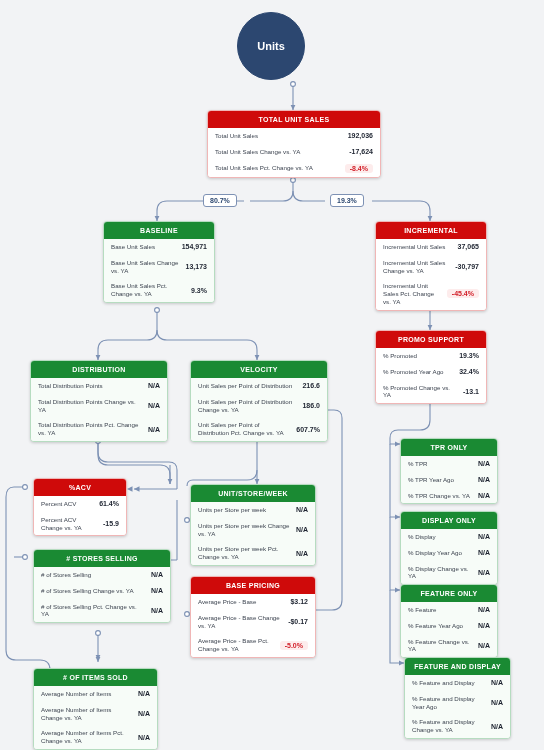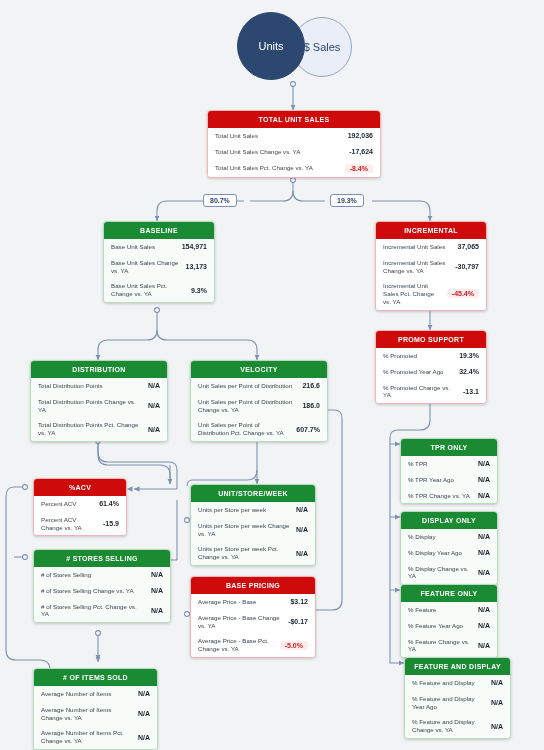--- a/index.html
+++ b/index.html
@@ -11,21 +11,21 @@
     overflow:hidden;
     -webkit-font-smoothing:antialiased;
   }
   #canvas{position:absolute;inset:0;width:544px;height:750px;}
   #edges{position:absolute;left:0;top:0;width:544px;height:750px;z-index:1;}
 
   
   .circle{
     position:absolute;border-radius:50%;
     display:flex;align-items:center;justify-content:center;
-    font-size:11px;font-weight:normal;z-index:4;
+    font-size:11px;font-weight:bold;z-index:4;
   }
   .circle-units{
     left:237px;top:12px;width:66px;height:66px;
     background:#2c4770;color:#ffffff;
     border:1px solid #2c4770;
   }
   .circle-sales{
     left:292px;top:17px;width:58px;height:58px;
     background:#e9eef8;color:#2c4770;
     border:1px solid #93a5c4;
@@ -164,23 +164,20 @@
       <path d="M98,635 L98,662" marker-end="url(#arw)"></path>
 
       <circle cx="430" cy="393" r="2.4" fill="#fff" stroke="#7d91b4" stroke-width="1.1"></circle>
       <path d="M430,395 L430,420 Q430,430 420,430 L398,430 Q390,430 390,438 L390,444 L400,444" marker-end="url(#arw)"></path>
       <path d="M390,444 L390,517 L400,517" marker-end="url(#arw)"></path>
       <path d="M390,517 L390,590 L400,590" marker-end="url(#arw)"></path>
       <path d="M390,590 L390,663 L404,663" marker-end="url(#arw)"></path>
     </g>
   </svg>
 
-  <div class="circle circle-sales">
-    <span>$ Sales</span>
-  </div>
   <div class="circle circle-units">
     <span>Units</span>
   </div>
 
   <div class="pill" style="left:203px;top:194px;">80.7%</div>
   <div class="pill" style="left:330px;top:194px;">19.3%</div>
 
   <div class="card red" style="left:207px;top:110px;width:172px;">
     <div class="hdr fs-hdr">TOTAL UNIT SALES</div>
     <div class="body">

